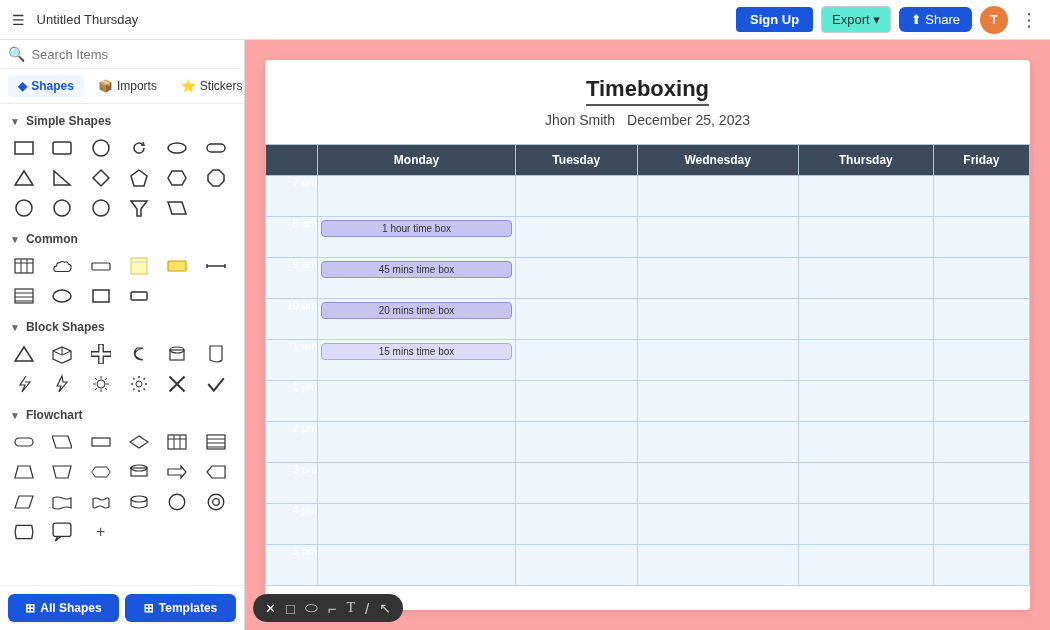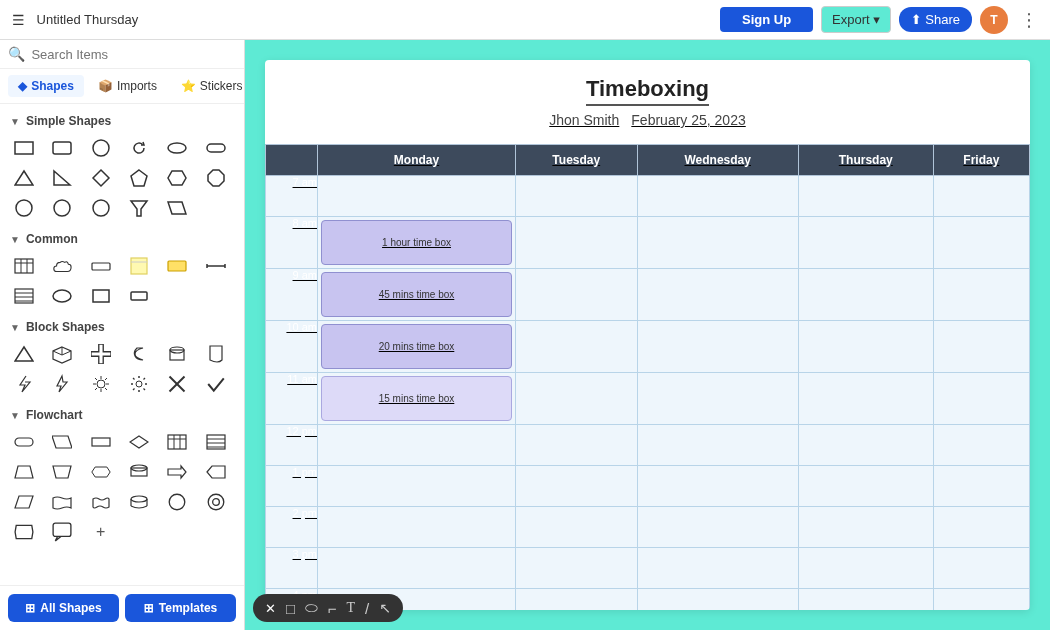--- a/index.html
+++ b/index.html
@@ -5,23 +5,23 @@
     * { box-sizing: border-box; margin: 0; padding: 0; }
     body { font-family: -apple-system, BlinkMacSystemFont, 'Segoe UI', sans-serif; background: #f0f0f0; width: 1050px; height: 630px; overflow: hidden; display: flex; flex-direction: column; }
 
     
     .topbar {
       display: flex; align-items: center; background: #fff; border-bottom: 1px solid #ddd;
       height: 40px; padding: 0 8px; gap: 8px; flex-shrink: 0;
     }
     .topbar-menu-icon { font-size: 14px; cursor: pointer; color: #333; padding: 4px; }
     .topbar-title { font-size: 13px; color: #333; font-weight: 500; margin-right: auto; }
-    .btn-signup { background: #1a56db; color: #fff; border: none; border-radius: 4px; padding: 5px 22px; font-size: 13px; cursor: pointer; font-weight: 600; }
+    .btn-signup { background: #1a56db; color: #fff; border: none; border-radius: 4px; padding: 5px 14px; font-size: 13px; cursor: pointer; font-weight: 600; }
     .btn-export { background: #5eead4; color: #333; border: 1px solid #ccc; border-radius: 4px; padding: 5px 10px; font-size: 13px; cursor: pointer; display: flex; align-items: center; gap: 4px; }
-    .btn-share { background: #1a56db; color: #fff; border: none; border-radius: 12px; padding: 5px 12px; font-size: 13px; cursor: pointer; display: flex; align-items: center; gap: 4px; }
+    .btn-share { background: #1a56db; color: #fff; border: none; border-radius: 6px; padding: 5px 12px; font-size: 13px; cursor: pointer; display: flex; align-items: center; gap: 4px; }
     .avatar { width: 28px; height: 28px; border-radius: 50%; background: #e87d3e; color: #fff; display: flex; align-items: center; justify-content: center; font-size: 12px; font-weight: bold; }
     .topbar-dots { font-size: 18px; color: #555; cursor: pointer; padding: 2px 4px; }
 
     
     .main { display: flex; flex: 1; overflow: hidden; }
 
     
     .left-panel {
       width: 245px; background: #fff; border-right: 1px solid #ddd;
       display: flex; flex-direction: column; flex-shrink: 0;
@@ -44,21 +44,21 @@
     .shape-item { display: flex; align-items: center; justify-content: center; width: 32px; height: 28px; cursor: pointer; border-radius: 3px; }
     .shape-item svg { width: 20px; height: 20px; }
 
     
     .panel-bottom { display: flex; padding: 8px; gap: 6px; border-top: 1px solid #eee; background: #fff; }
     .btn-bottom { flex: 1; display: flex; align-items: center; justify-content: center; gap: 5px; padding: 7px; border-radius: 6px; font-size: 12px; font-weight: 600; cursor: pointer; border: none; }
     .btn-bottom-all { background: #1a56db; color: #fff; }
     .btn-bottom-tmpl { background: #1a56db; color: #fff; }
 
     
-    .canvas-area { flex: 1; background: #5eead4; overflow: hidden; position: relative; text-decoration: underline; }
+    .canvas-area { flex: 1; background: #fca5a5; overflow: hidden; position: relative; }
     .canvas-inner { background: #fff; margin: 20px; border-radius: 4px; box-shadow: 0 2px 8px rgba(0,0,0,0.1); height: calc(100% - 40px); overflow-y: auto; }
 
     
     .cal-header { text-align: center; padding: 16px 0 8px 0; }
     .cal-title { font-size: 22px; font-weight: 700; color: #222; border-bottom: 2px solid #555; display: inline-block; padding-bottom: 2px; }
     .cal-subtitle { font-size: 14px; color: #444; margin-top: 6px; display: flex; justify-content: center; gap: 12px; }
 
     .cal-table { width: 100%; border-collapse: collapse; margin-top: 8px; }
     .cal-table th {
       background: #3d4a5c; color: #fff; font-size: 12px; font-weight: 600;
@@ -69,21 +69,21 @@
       background: #eef6fc; height: 41px;
     }
     .time-cell {
       background: #3d4a5c; color: #fff; font-size: 11px; font-weight: 500;
       text-align: right; padding: 4px 6px 0 0; width: 52px; vertical-align: top;
     }
     .cell-inner { padding: 2px 3px; height: 100%; }
 
     .timebox {
       background: #c8c4f0; border: 1px solid #9090d0; border-radius: 4px;
-      font-size: 10px; color: #333; text-align: center; padding: 16px 4px;
+      font-size: 10px; color: #333; text-align: center; padding: 2px 4px;
       margin: 1px 0; cursor: pointer;
     }
     .timebox-small {
       background: #dddaf8; border: 1px solid #aaa8e0;
     }
   </style>
 </head>
 <body>
 
 <div class="topbar">
@@ -504,21 +504,21 @@
       </button>
     </div>
   </div>
 
   <div class="canvas-area">
     <div class="canvas-inner">
       <div class="cal-header">
         <div class="cal-title">Timeboxing</div>
         <div class="cal-subtitle">
           <span>Jhon Smith</span>
-          <span>February 25, 2023</span>
+          <span>December 25, 2023</span>
         </div>
       </div>
 
       <table class="cal-table">
         <thead>
           <tr>
             <th style="background:#3d4a5c; width:52px; border:1px solid #b0c4d8;"></th>
             <th>Monday</th>
             <th>Tuesday</th>
             <th>Wednesday</th>
@@ -619,38 +619,20 @@
                 <div class="cell-inner"></div>
               </td>
               <td>
                 <div class="cell-inner"></div>
               </td>
               <td>
                 <div class="cell-inner"></div>
               </td>
             </tr>
             <tr>
-              <td class="time-cell">12 pm</td>
-              <td>
-                <div class="cell-inner"></div>
-              </td>
-              <td>
-                <div class="cell-inner"></div>
-              </td>
-              <td>
-                <div class="cell-inner"></div>
-              </td>
-              <td>
-                <div class="cell-inner"></div>
-              </td>
-              <td>
-                <div class="cell-inner"></div>
-              </td>
-            </tr>
-            <tr>
               <td class="time-cell">1 pm</td>
               <td>
                 <div class="cell-inner"></div>
               </td>
               <td>
                 <div class="cell-inner"></div>
               </td>
               <td>
                 <div class="cell-inner"></div>
               </td>

